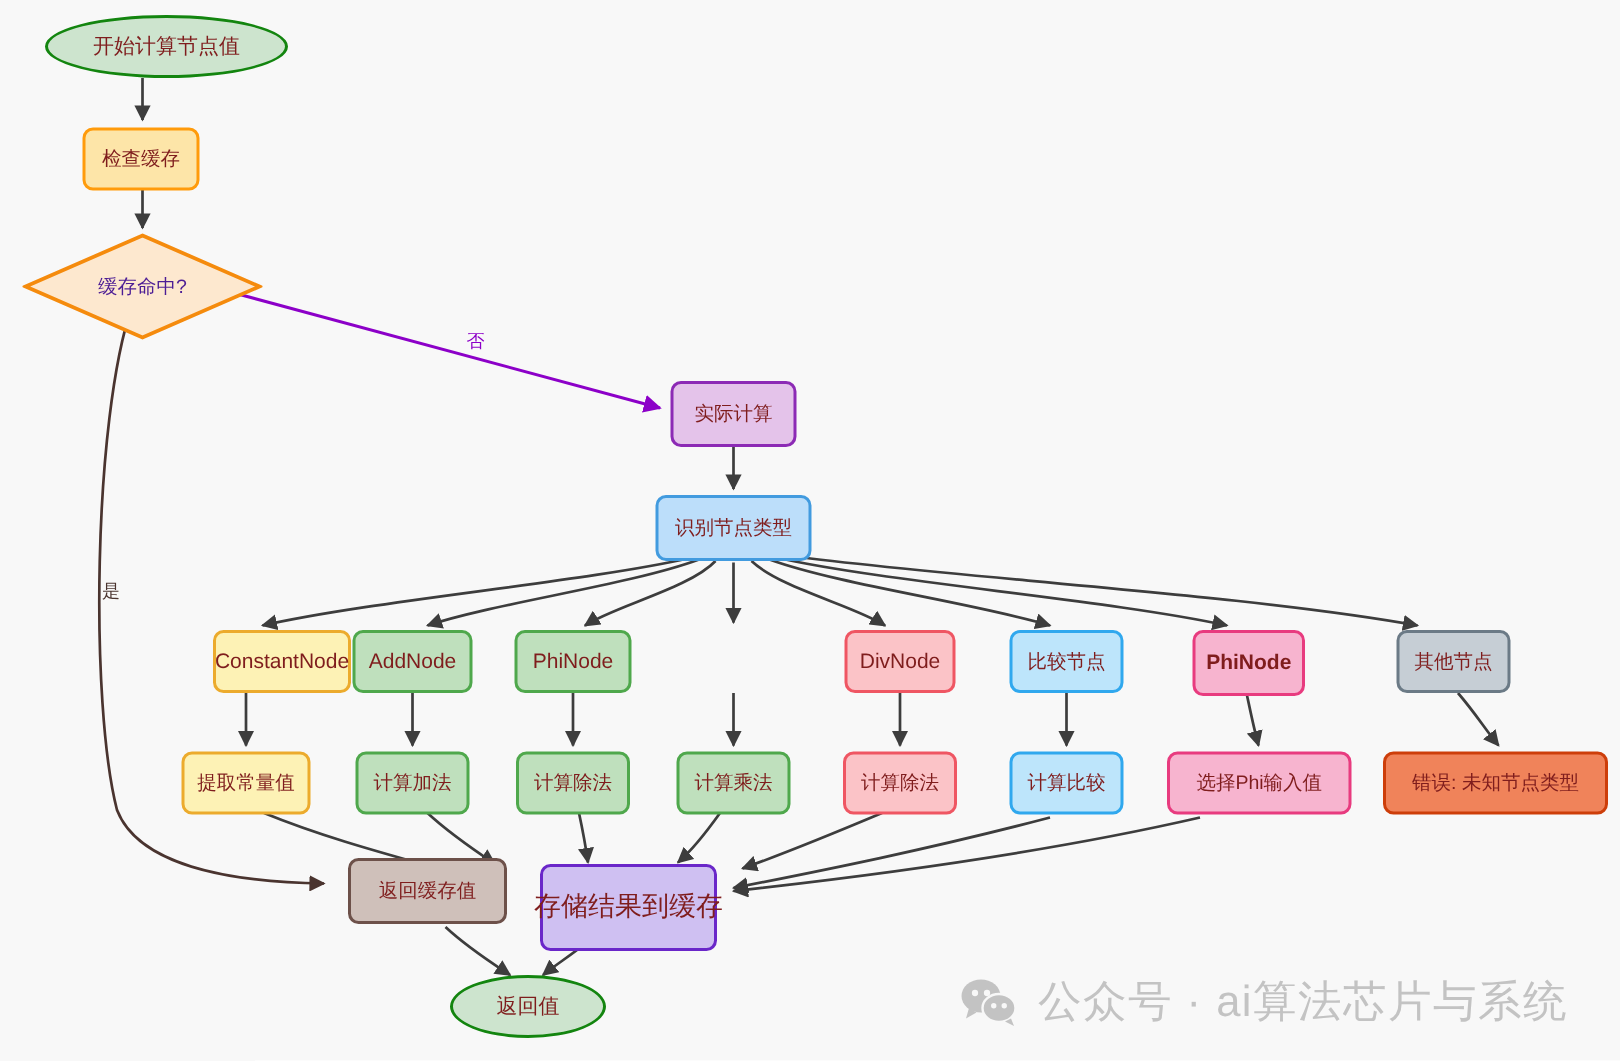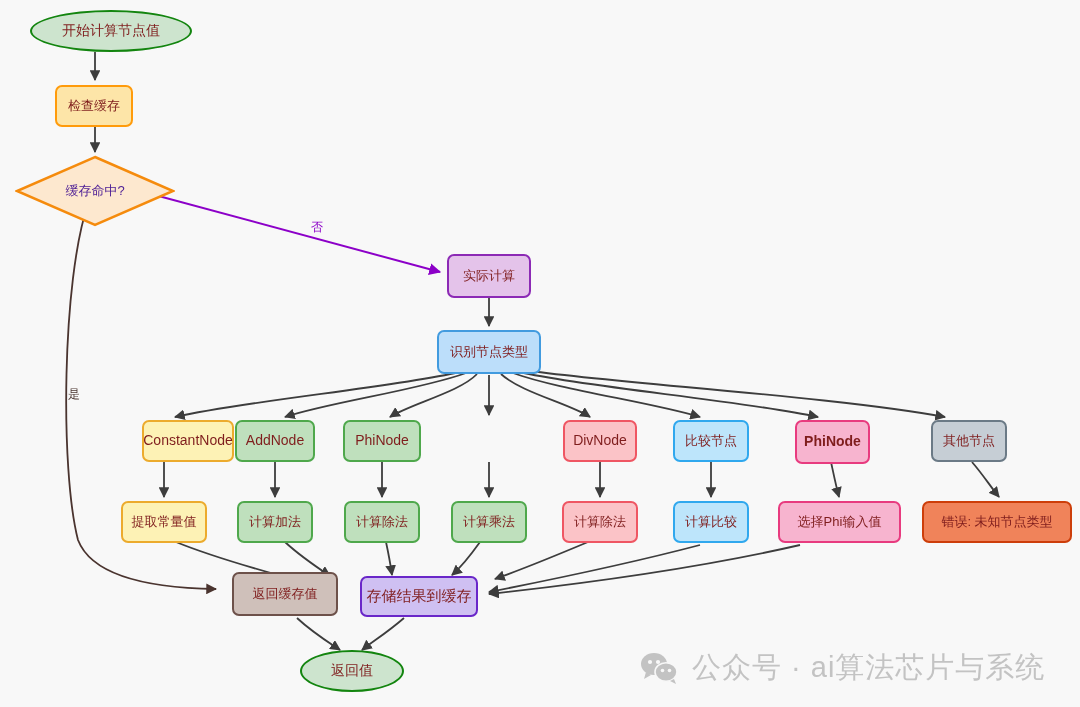--- a/index.html
+++ b/index.html
@@ -214,21 +214,21 @@
   <div class="node n-round" style="left:778px; top:501px; width:123px; height:42px; font-size:13px; background:#f7b4cf; border-color:#e83b7f;">
     <span>选择Phi输入值</span>
   </div>
   <div class="node n-round" style="left:922px; top:501px; width:150px; height:42px; font-size:13px; background:#f0835a; border-color:#cd3e0a;">
     <span>错误: 未知节点类型</span>
   </div>
 
   <div class="node n-round" style="left:232px; top:572px; width:106px; height:44px; font-size:13px; background:#cfc0ba; border-color:#6d514a;">
     <span>返回缓存值</span>
   </div>
-  <div class="node n-round" style="left:360px; top:576px; width:118px; height:41px; font-size:15px; background:#cfc0f2; border-color:#6a27c9;">
+  <div class="node n-round" style="left:360px; top:576px; width:118px; height:58px; font-size:18px; background:#cfc0f2; border-color:#6a27c9;">
     <span>存储结果到缓存</span>
   </div>
   <div class="node n-stadium" style="left:300px; top:650px; width:104px; height:42px; font-size:14px; background:#cde4ce; border-color:#13850f;">
     <span>返回值</span>
   </div>
 
   <div class="edge-label" style="left:68px; top:386px; color:#4a342f;">
     <span>是</span>
   </div>
   <div class="edge-label" style="left:311px; top:219px; color:#8c00c8;">

